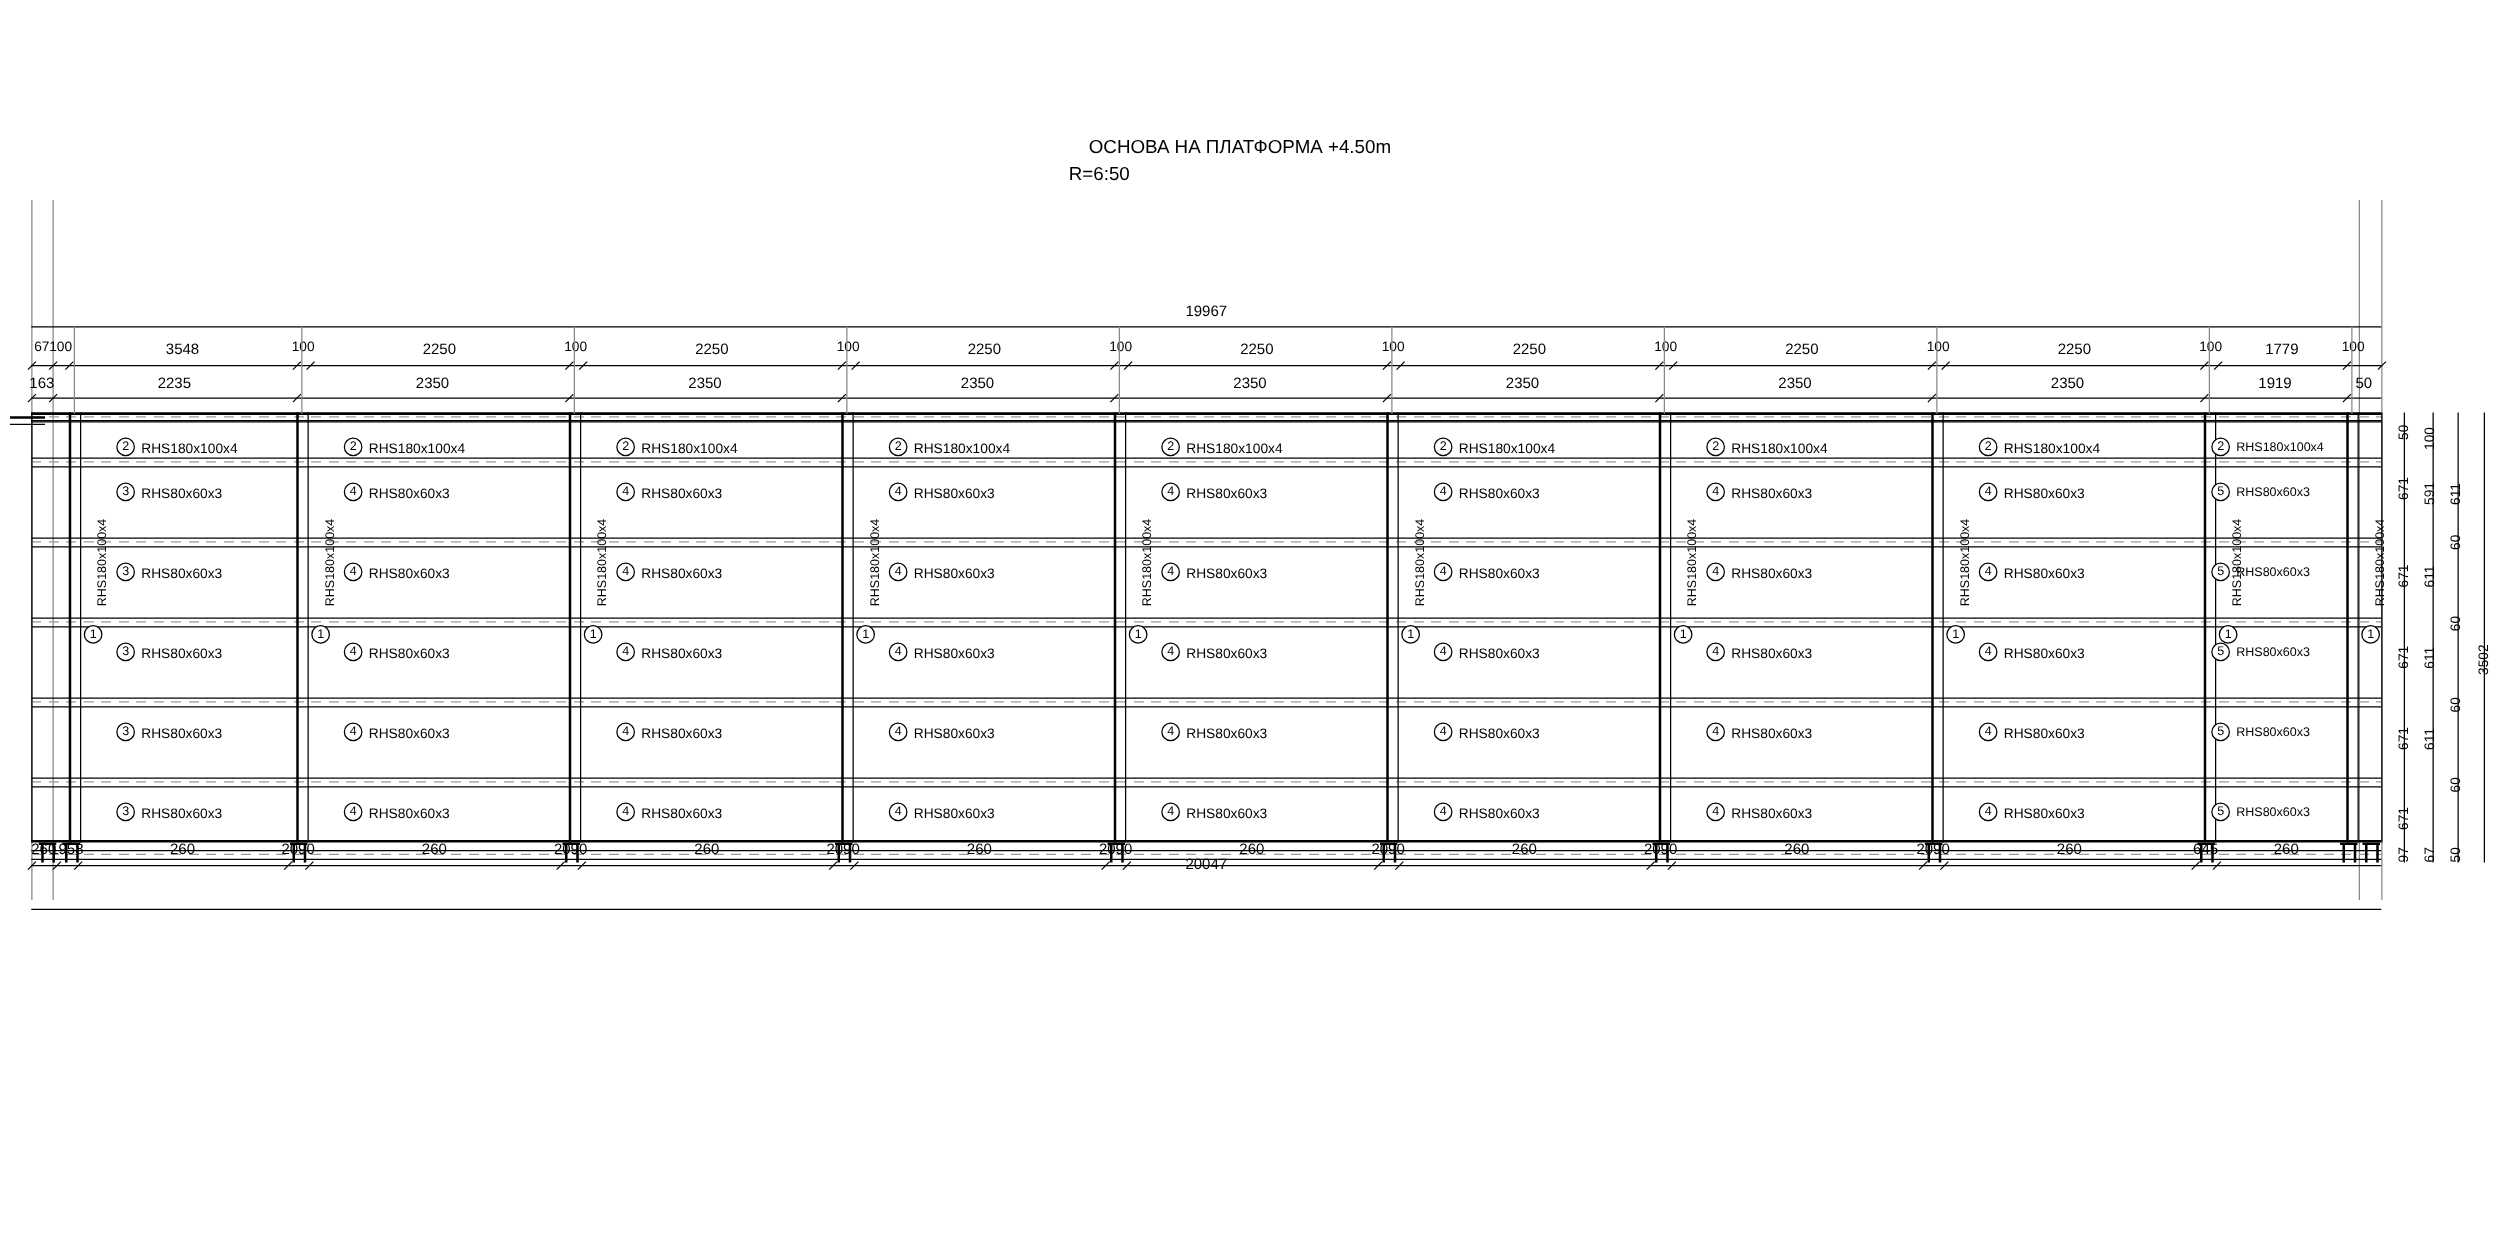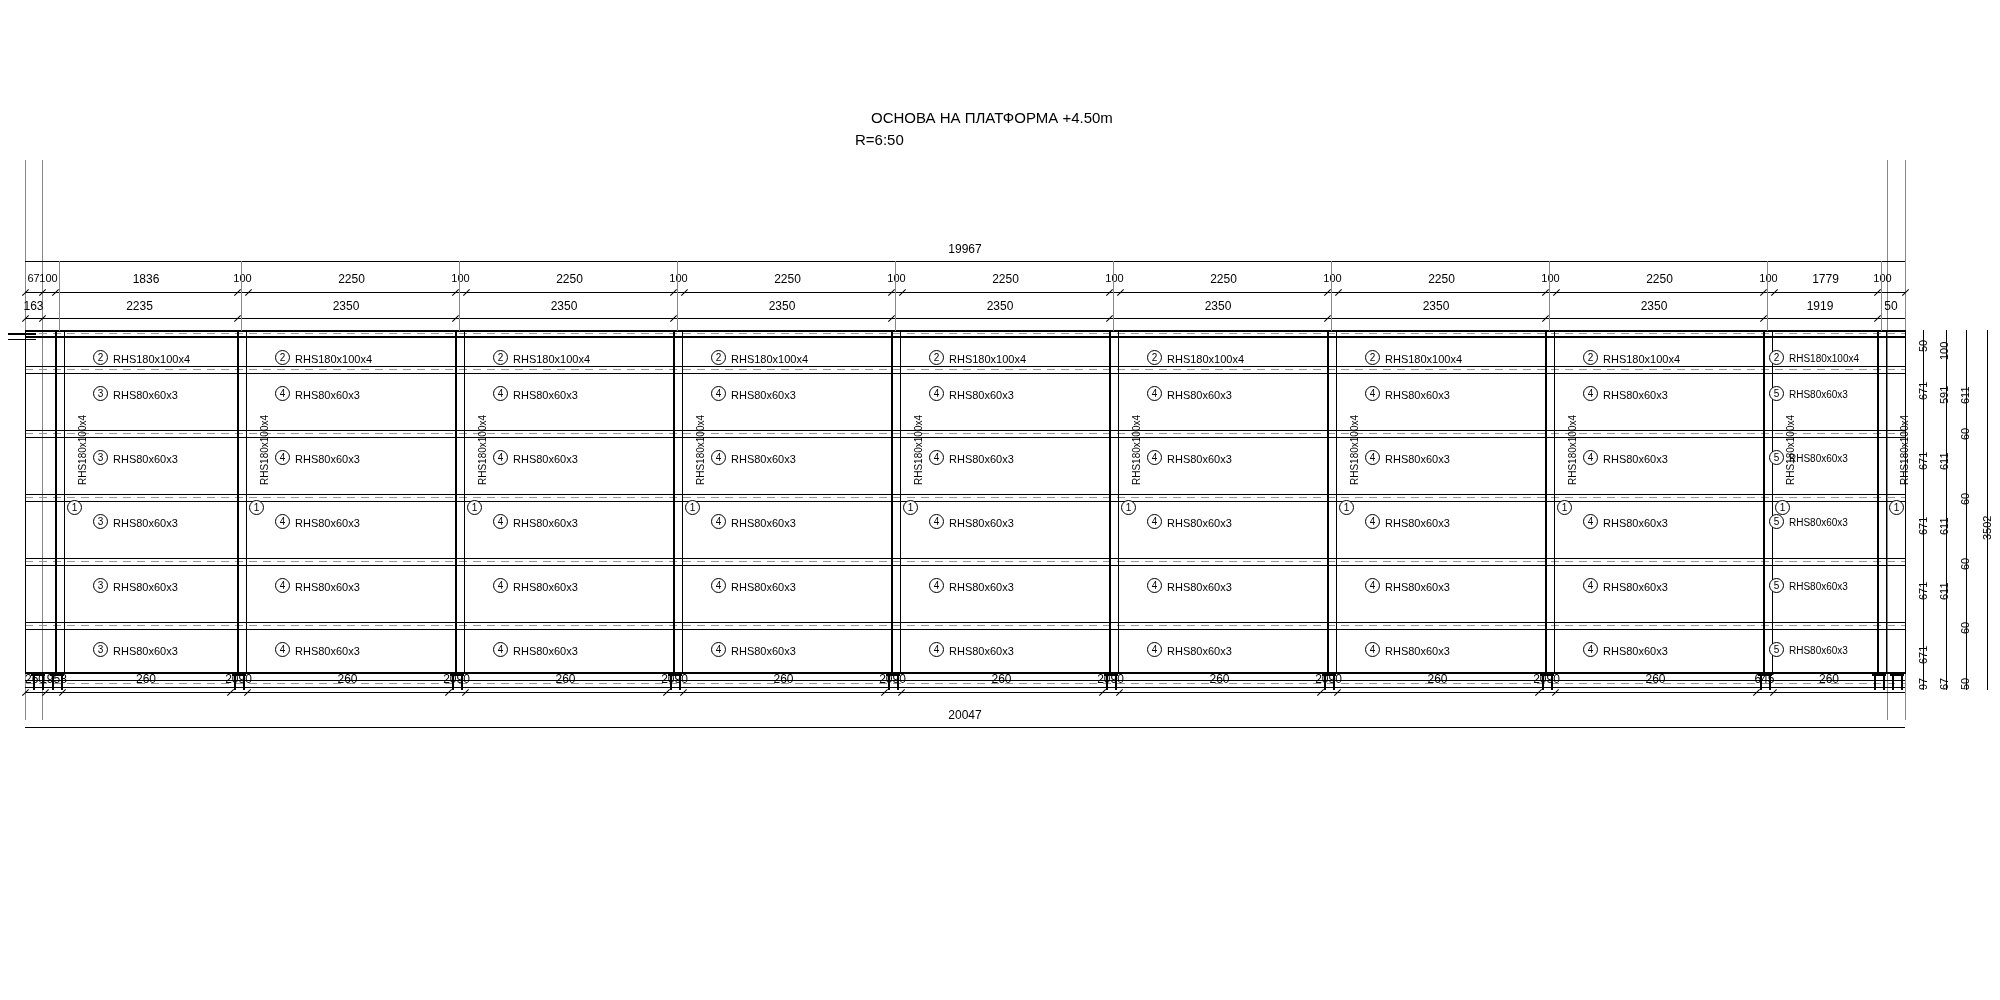--- a/index.html
+++ b/index.html
@@ -36,21 +36,21 @@
 
   <div class="ln h" style="left:25px;top:261px;width:1880px;"></div>
   <div class="dimtxt" style="left:900px;top:242px;width:130px;">19967</div>
 
   <div class="ln h" style="left:25px;top:292px;width:1880px;"></div>
   <div id="topRow1">
       <div class="dimtxt" style="left: -5px; top: 272px; width: 77px; font-size: 11px;">67</div>
       <div class="tick" style="left: 25px; top: 288px;"></div>
       <div class="dimtxt" style="left: 12px; top: 272px; width: 73px; font-size: 11px;">100</div>
       <div class="tick" style="left: 42px; top: 288px;"></div>
-      <div class="dimtxt" style="left: 25px; top: 272px; width: 242px;">1836</div>
+      <div class="dimtxt" style="left: 25px; top: 272px; width: 242px;">3548</div>
       <div class="tick" style="left: 55px; top: 288px;"></div>
       <div class="dimtxt" style="left: 207px; top: 272px; width: 71px; font-size: 11px;">100</div>
       <div class="tick" style="left: 237px; top: 288px;"></div>
       <div class="dimtxt" style="left: 218px; top: 272px; width: 267px;">2250</div>
       <div class="tick" style="left: 248px; top: 288px;"></div>
       <div class="dimtxt" style="left: 425px; top: 272px; width: 71px; font-size: 11px;">100</div>
       <div class="tick" style="left: 455px; top: 288px;"></div>
       <div class="dimtxt" style="left: 436px; top: 272px; width: 267px;">2250</div>
       <div class="tick" style="left: 466px; top: 288px;"></div>
       <div class="dimtxt" style="left: 643px; top: 272px; width: 71px; font-size: 11px;">100</div>
@@ -380,21 +380,21 @@
       <div class="tick" style="left: 1538px; top: 688px;"></div>
       <div class="dimtxt" style="left: 1527px; top: 672px; width: 257px;">260</div>
       <div class="tick" style="left: 1555px; top: 688px;"></div>
       <div class="dimtxt" style="left: 1728px; top: 672px; width: 73px;">645</div>
       <div class="tick" style="left: 1756px; top: 688px;"></div>
       <div class="dimtxt" style="left: 1745px; top: 672px; width: 168px;">260</div>
       <div class="tick" style="left: 1773px; top: 688px;"></div>
     </div>
 
   <div class="ln h" style="left:25px;top:727px;width:1880px;"></div>
-  <div class="dimtxt" style="left:900px;top:708px;width:130px;">20047</div>
+  <div class="dimtxt" style="left:900px;top:684px;width:130px;">20047</div>
 
   <div class="ln v" style="left:1923px;top:330px;height:360px;"></div>
   <div class="ln v" style="left:1946px;top:330px;height:360px;"></div>
   <div class="ln v" style="left:1966px;top:330px;height:360px;"></div>
   <div class="ln v" style="left:1987px;top:330px;height:360px;"></div>
   <div id="rightDims">
       <div class="dimv" style="left: 1917px; top: 352px;">50</div>
       <div class="dimv" style="left: 1938px; top: 360px;">100</div>
       <div class="dimv" style="left: 1917px; top: 400px;">671</div>
       <div class="dimv" style="left: 1938px; top: 404px;">591</div>

